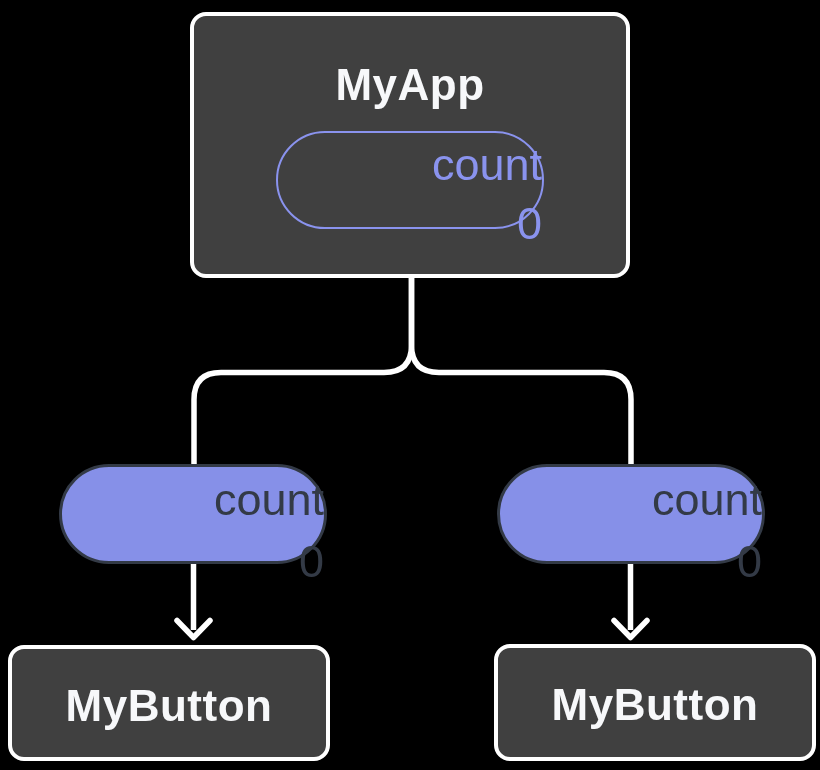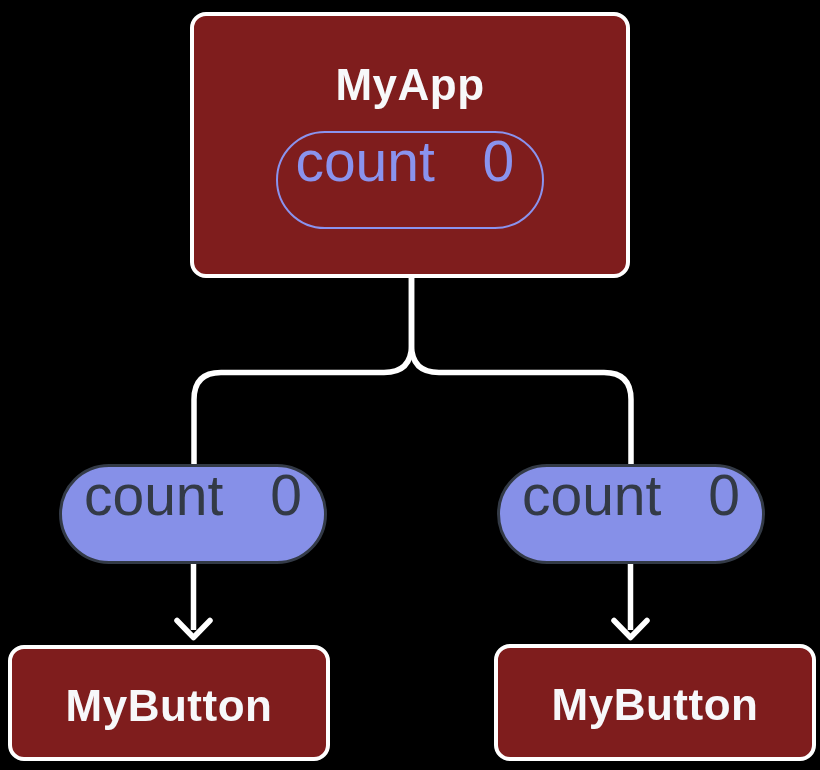--- a/index.html
+++ b/index.html
@@ -17,21 +17,21 @@
   }
   .connectors {
     position: absolute;
     left: 0;
     top: 0;
     z-index: 1;
   }
   .node {
     position: absolute;
     box-sizing: border-box;
-    background: #7f1d1d;
+    background: #404040;
     border: 4.5px solid #FFFFFF;
     border-radius: 16px;
     z-index: 2;
     display: flex;
     flex-direction: column;
     align-items: center;
     justify-content: center;
   }
   .node-root {
     left: 190px;
@@ -60,24 +60,25 @@
     line-height: 1.1;
     white-space: nowrap;
   }
   .node-child-left .node-title,
   .node-child-right .node-title {
     padding-top: 6px;
   }
   .pill {
     box-sizing: border-box;
     display: flex;
-    align-items: flex-start;
-    font-size: 57px;
+    align-items: flex-end;
+    font-size: 45px;
     font-weight: 400;
     line-height: 1;
+    flex-direction: column;
   }
   .pill .seg {
     display: flex;
     align-items: center;
     justify-content: center;
     padding-bottom: 3px;
   }
   .pill .seg-name { flex: 0 0 66%; }
   .pill .seg-value { flex: 1 1 auto; }
   .pill-outline {

